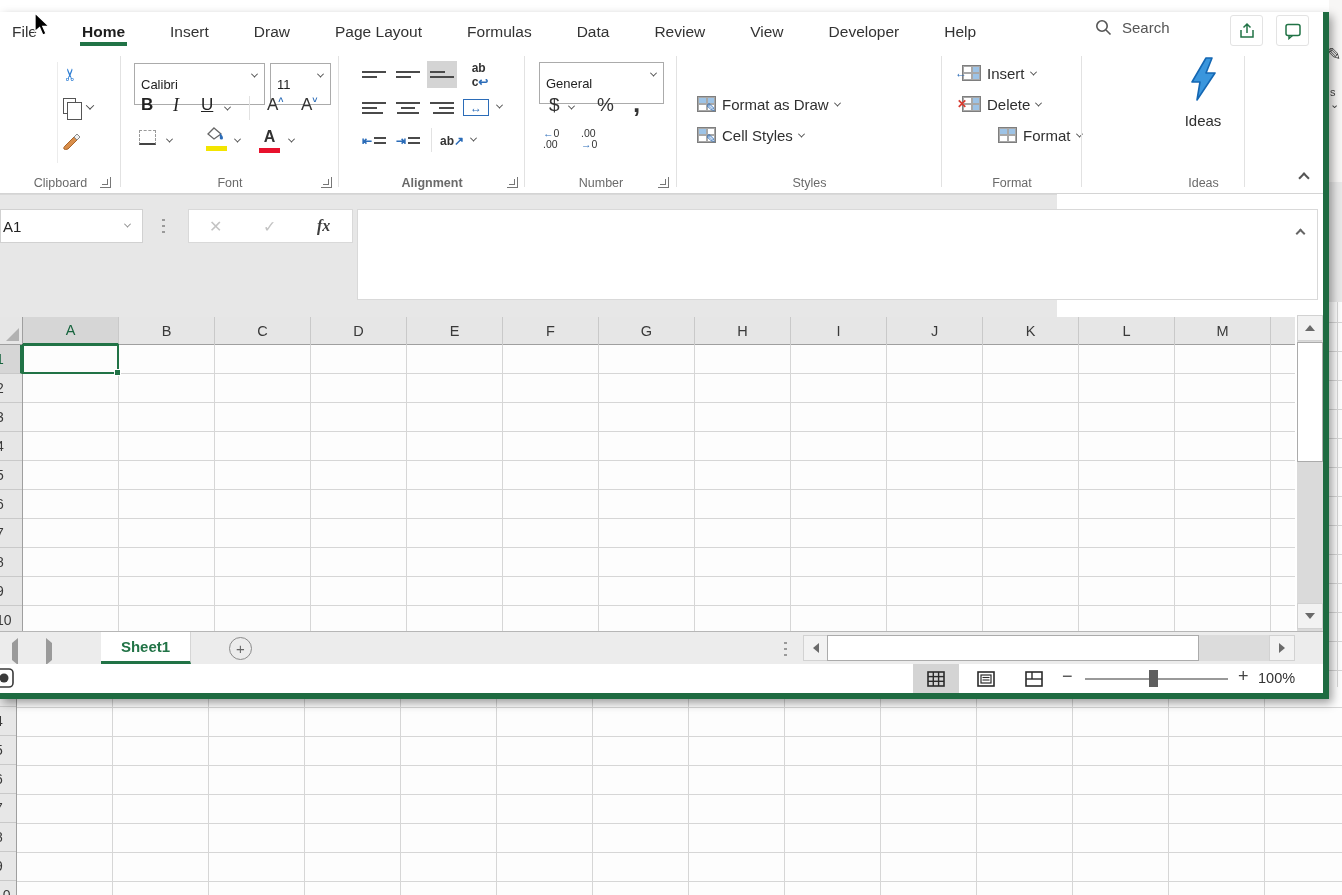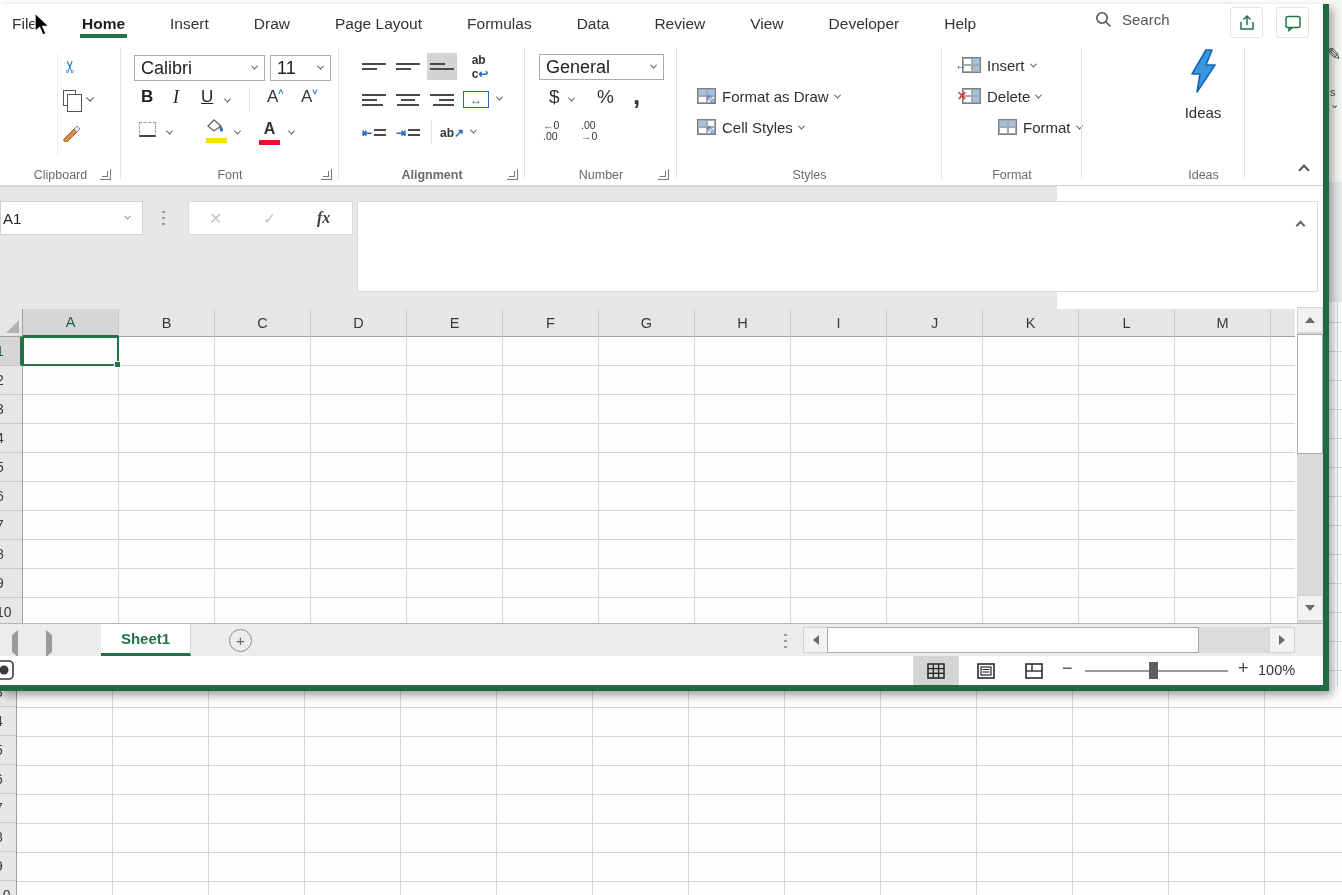--- a/index.html
+++ b/index.html
@@ -16,21 +16,21 @@
   #bg-right{position:absolute;left:1329px;top:0;width:13px;height:687px;background:#f4f3f2;overflow:hidden;}
   #bg-right .rib{position:absolute;top:0;left:0;width:13px;height:182px;background:#f7f6f5;}
   #bg-right .pencil{position:absolute;top:44px;left:-2px;font-size:17px;color:#444;}
   #bg-right .marks{position:absolute;top:86px;left:1px;font-size:11px;color:#444;line-height:12px;}
   #bg-right .fx{position:absolute;top:182px;left:0;width:13px;height:120px;background:#e8e8e8;}
   #bg-right .cells{position:absolute;top:302px;left:0;width:13px;height:385px;background:#fdfdfd;
     background-image:linear-gradient(to right,#d6d6d6 1px,transparent 1px),linear-gradient(to bottom,#d6d6d6 1px,transparent 1px);
     background-size:96px 29px;background-position:8px 20px;}
 
   
-  #win{position:absolute;left:0;top:4px;width:1329px;height:687px;background:#fff;
+  #win{position:absolute;left:0;top:12px;width:1329px;height:687px;background:#fff;
     border-right:6px solid #1e6b41;border-bottom:6px solid #1e6b41;box-shadow:3px 4px 9px rgba(0,0,0,.38);}
 
   
   #menubar{position:absolute;left:0;top:0;width:1323px;height:38px;background:#fff;}
   #menu-tabs{position:absolute;left:10px;top:0;height:38px;display:flex;gap:41px;align-items:center;}
   .mtab{font-size:15.5px;color:#333;white-space:nowrap;padding:7px 2px 5px 2px;cursor:default;}
   .mtab.active{color:#1d1d1d;font-weight:700;border-bottom:4px solid #217346;padding-bottom:1px;}
   #search-box{position:absolute;left:1095px;top:7px;display:flex;align-items:center;gap:10px;color:#555;}
   #search-box svg{display:block;}
   #search-label{font-size:15px;color:#555;}
@@ -59,21 +59,21 @@
   .clip-divider{position:absolute;left:57px;top:12px;bottom:30px;width:1px;background:#ececec;}
   #cut-btn{position:absolute;left:63px;top:14px;font-size:17px;color:#2b7cd3;transform:rotate(-90deg);}
   #copy-btn{position:absolute;left:63px;top:48px;}
   .copy-icon{position:relative;width:13px;height:16px;border:1.5px solid #555;background:#fff;}
   .copy-icon:before{content:"";position:absolute;left:3px;top:3px;width:13px;height:16px;border:1.5px solid #555;background:#fff;}
   #copy-btn .cv{position:absolute;left:24px;top:6px;}
   #fp-btn{position:absolute;left:62px;top:82px;width:22px;height:22px;}
 
   
   #grp-font{left:121px;width:218px;}
-  .combo{position:absolute;height:26px;border:1px solid #ababab;background:#fff;display:flex;align-items:center;font-size:18px;color:#222;padding:0 6px;}
+  .combo{position:absolute;height:42px;border:1px solid #ababab;background:#fff;display:flex;align-items:center;font-size:13px;color:#222;padding:0 6px;}
   .combo .cv{position:absolute;right:7px;top:9px;}
   #font-name{left:13px;top:13px;width:131px;}
   #font-size{left:149px;top:13px;width:61px;}
   #bold-btn{position:absolute;left:20px;top:45px;font-weight:800;font-size:17px;color:#222;}
   #italic-btn{position:absolute;left:52px;top:45px;font-style:italic;font-family:"Liberation Serif",serif;font-size:18px;color:#222;}
   #underline-btn{position:absolute;left:80px;top:45px;text-decoration:underline;font-size:17px;color:#222;}
   #underline-cv{position:absolute;left:104px;top:56px;}
   .vdiv{position:absolute;width:1px;background:#e2e2e2;}
   #grow-btn,#shrink-btn{position:absolute;top:45px;font-size:17px;color:#333;}
   #grow-btn{left:146px;}#shrink-btn{left:180px;}

